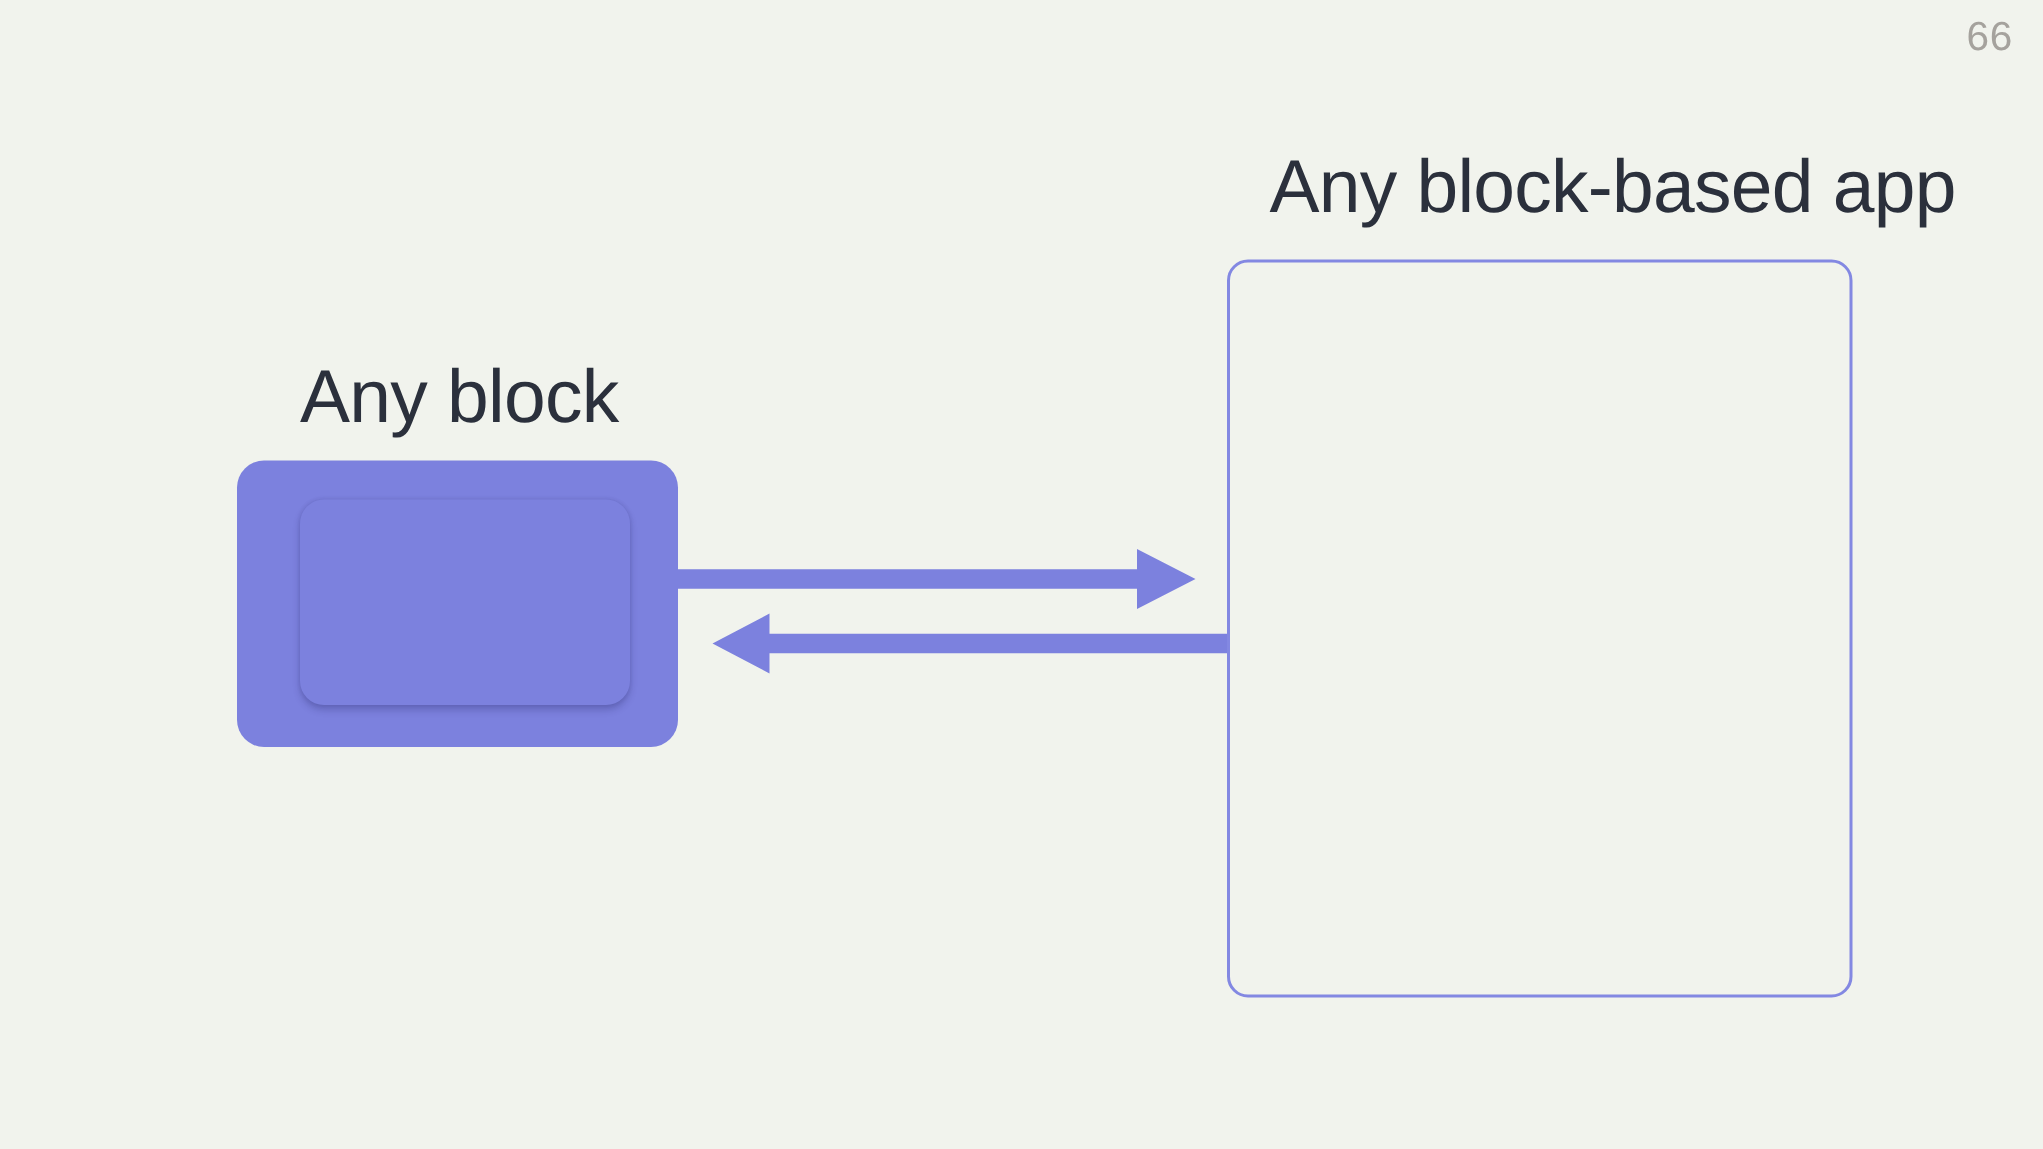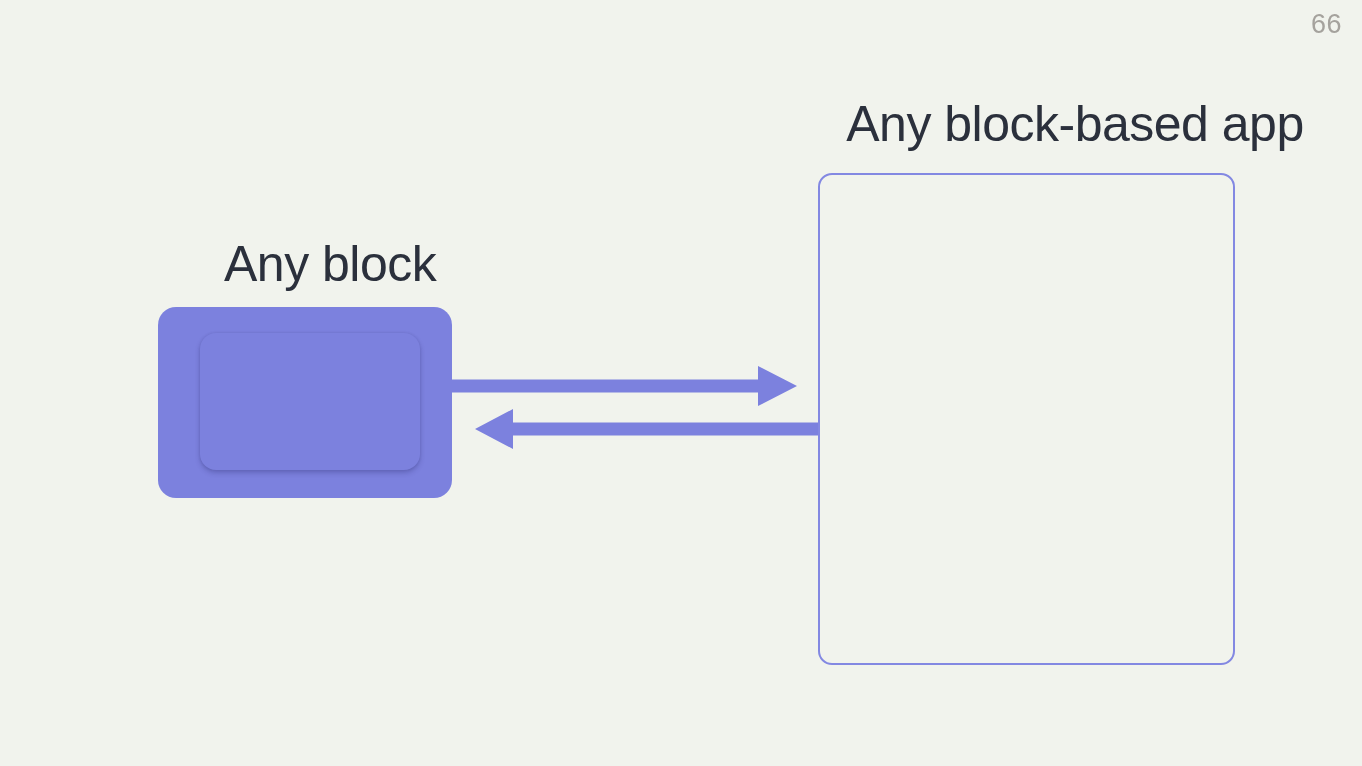--- a/index.html
+++ b/index.html
@@ -39,21 +39,20 @@
   .block-label {
     position: absolute;
     top: 236px;
     left: 200px;
     white-space: nowrap;
     font-size: 50px;
     font-weight: 500;
     letter-spacing: -0.5px;
     color: #2B303C;
     line-height: 1.15;
-    margin-left: 24px;
   }
   .block {
     position: absolute;
     left: 158px;
     top: 307px;
     width: 294px;
     height: 191px;
     border-radius: 18px;
     background: #7C81DE;
   }

